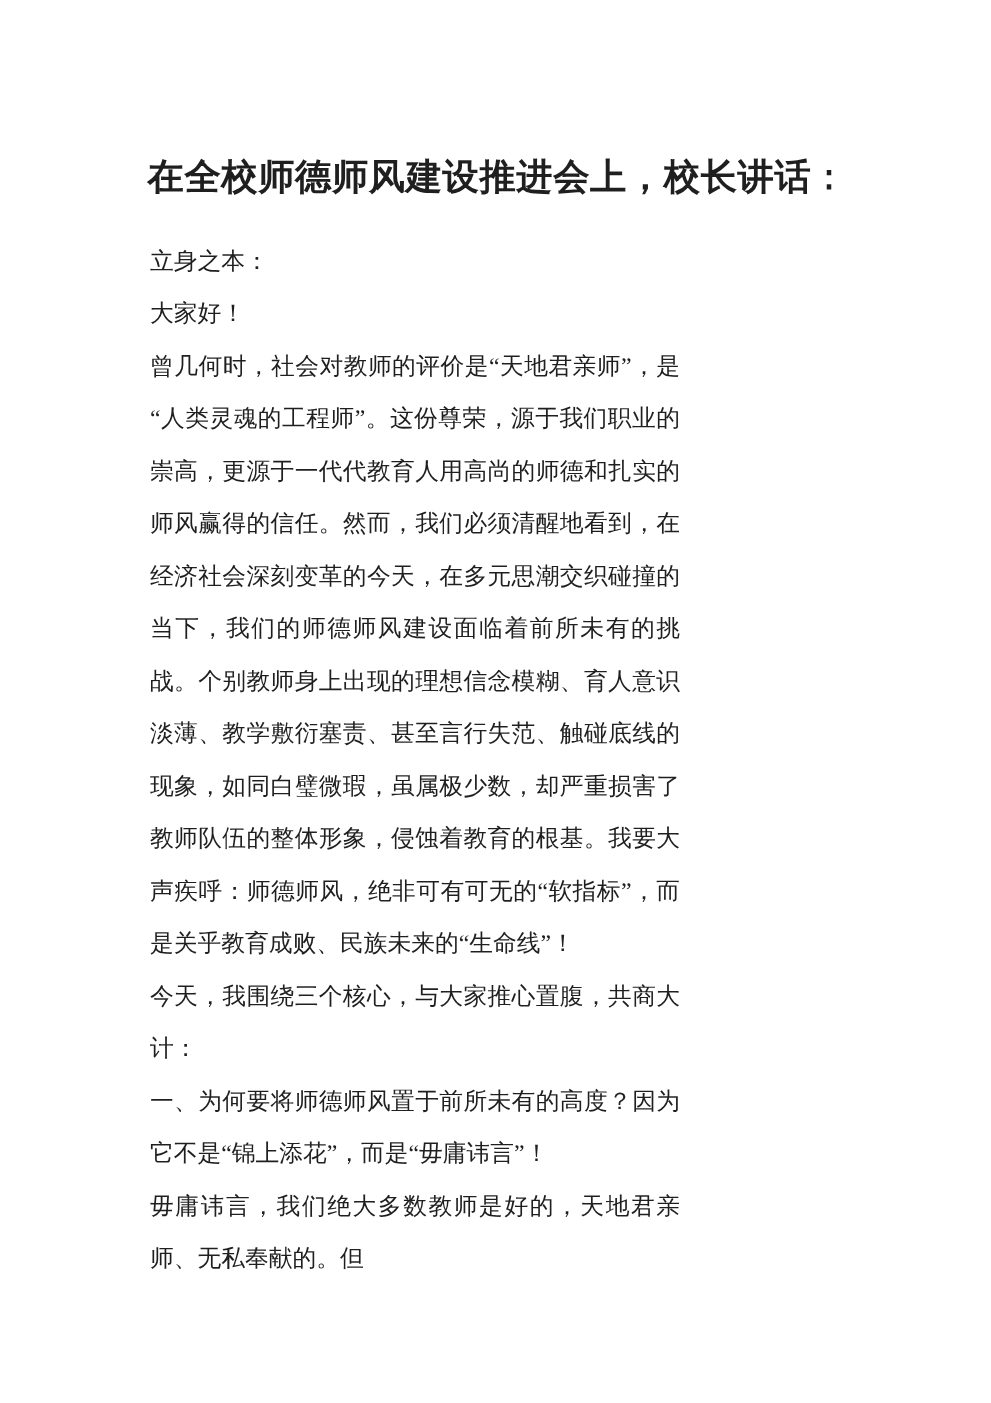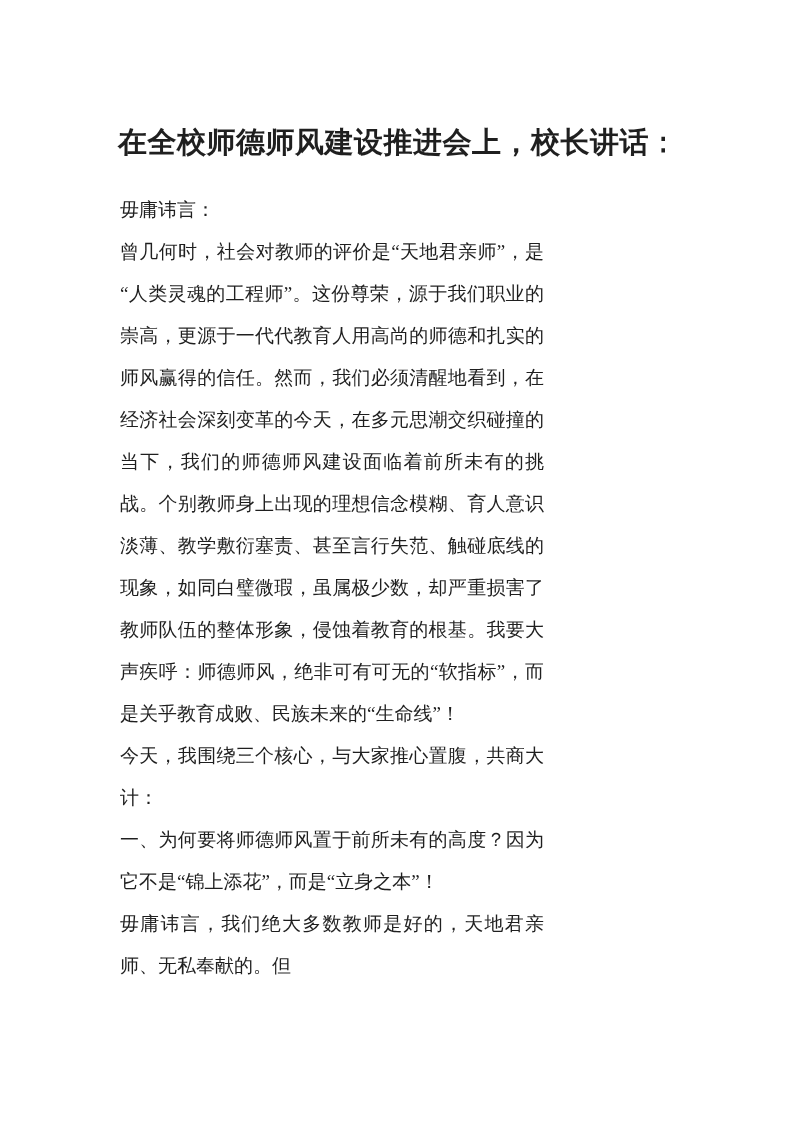--- a/index.html
+++ b/index.html
@@ -44,20 +44,21 @@
 </head>
 <body>
 
 <div class="page">
 
   <h1 class="title">
     <span class="title-line">在全校师德师风建设推进会上，校长讲话：</span>
   </h1>
 
   <div class="body-text">
-    <p>毋庸讳言：</p>
+    <p>立身之本：</p>
+    <p>大家好！</p>
     <p>曾几何时，社会对教师的评价是“天地君亲师”，是“人类灵魂的工程师”。这份尊荣，源于我们职业的崇高，更源于一代代教育人用高尚的师德和扎实的师风赢得的信任。然而，我们必须清醒地看到，在经济社会深刻变革的今天，在多元思潮交织碰撞的当下，我们的师德师风建设面临着前所未有的挑战。个别教师身上出现的理想信念模糊、育人意识淡薄、教学敷衍塞责、甚至言行失范、触碰底线的现象，如同白璧微瑕，虽属极少数，却严重损害了教师队伍的整体形象，侵蚀着教育的根基。我要大声疾呼：师德师风，绝非可有可无的“软指标”，而是关乎教育成败、民族未来的“生命线”！</p>
     <p>今天，我围绕三个核心，与大家推心置腹，共商大计：</p>
-    <p>一、为何要将师德师风置于前所未有的高度？因为它不是“锦上添花”，而是“立身之本”！</p>
+    <p>一、为何要将师德师风置于前所未有的高度？因为它不是“锦上添花”，而是“毋庸讳言”！</p>
     <p>毋庸讳言，我们绝大多数教师是好的，天地君亲师、无私奉献的。但</p>
   </div>
 
 </div>
 
 </body></html>

